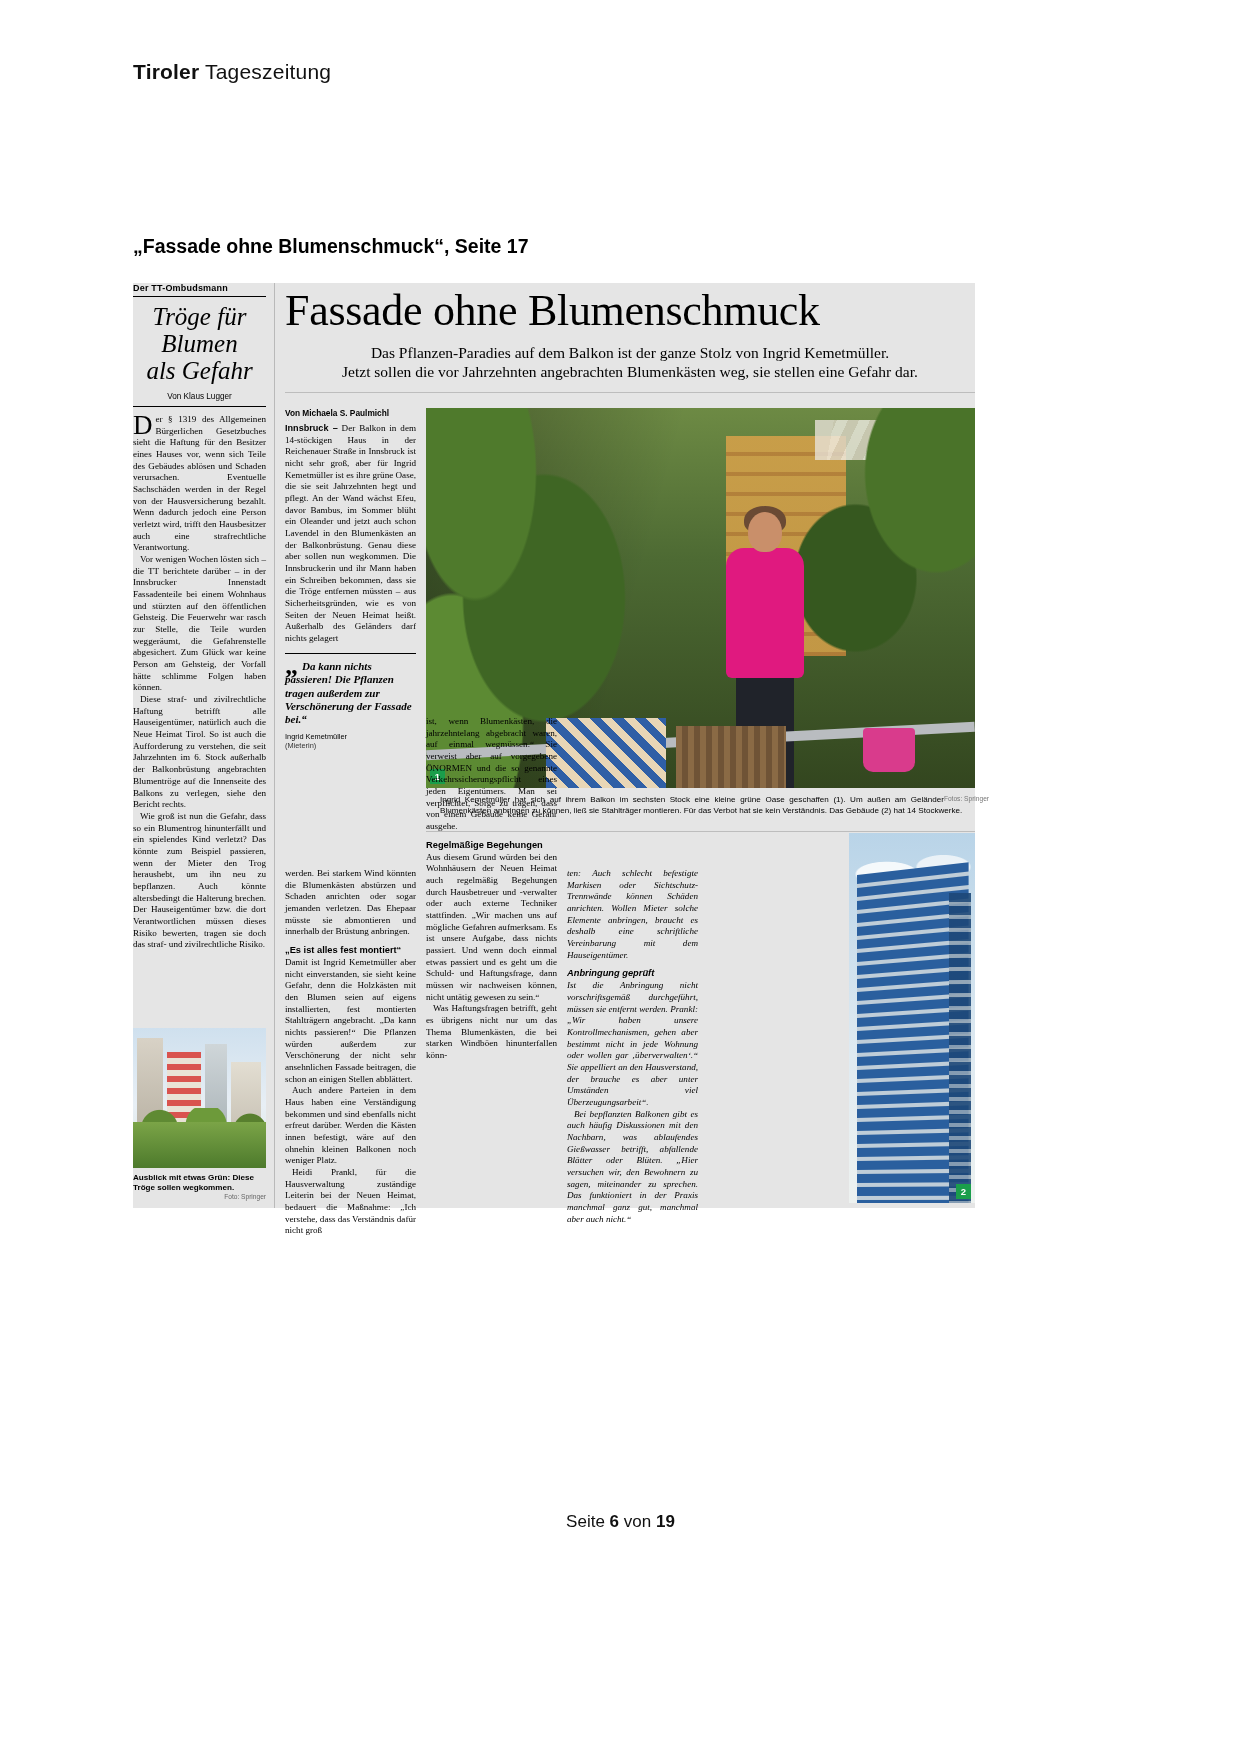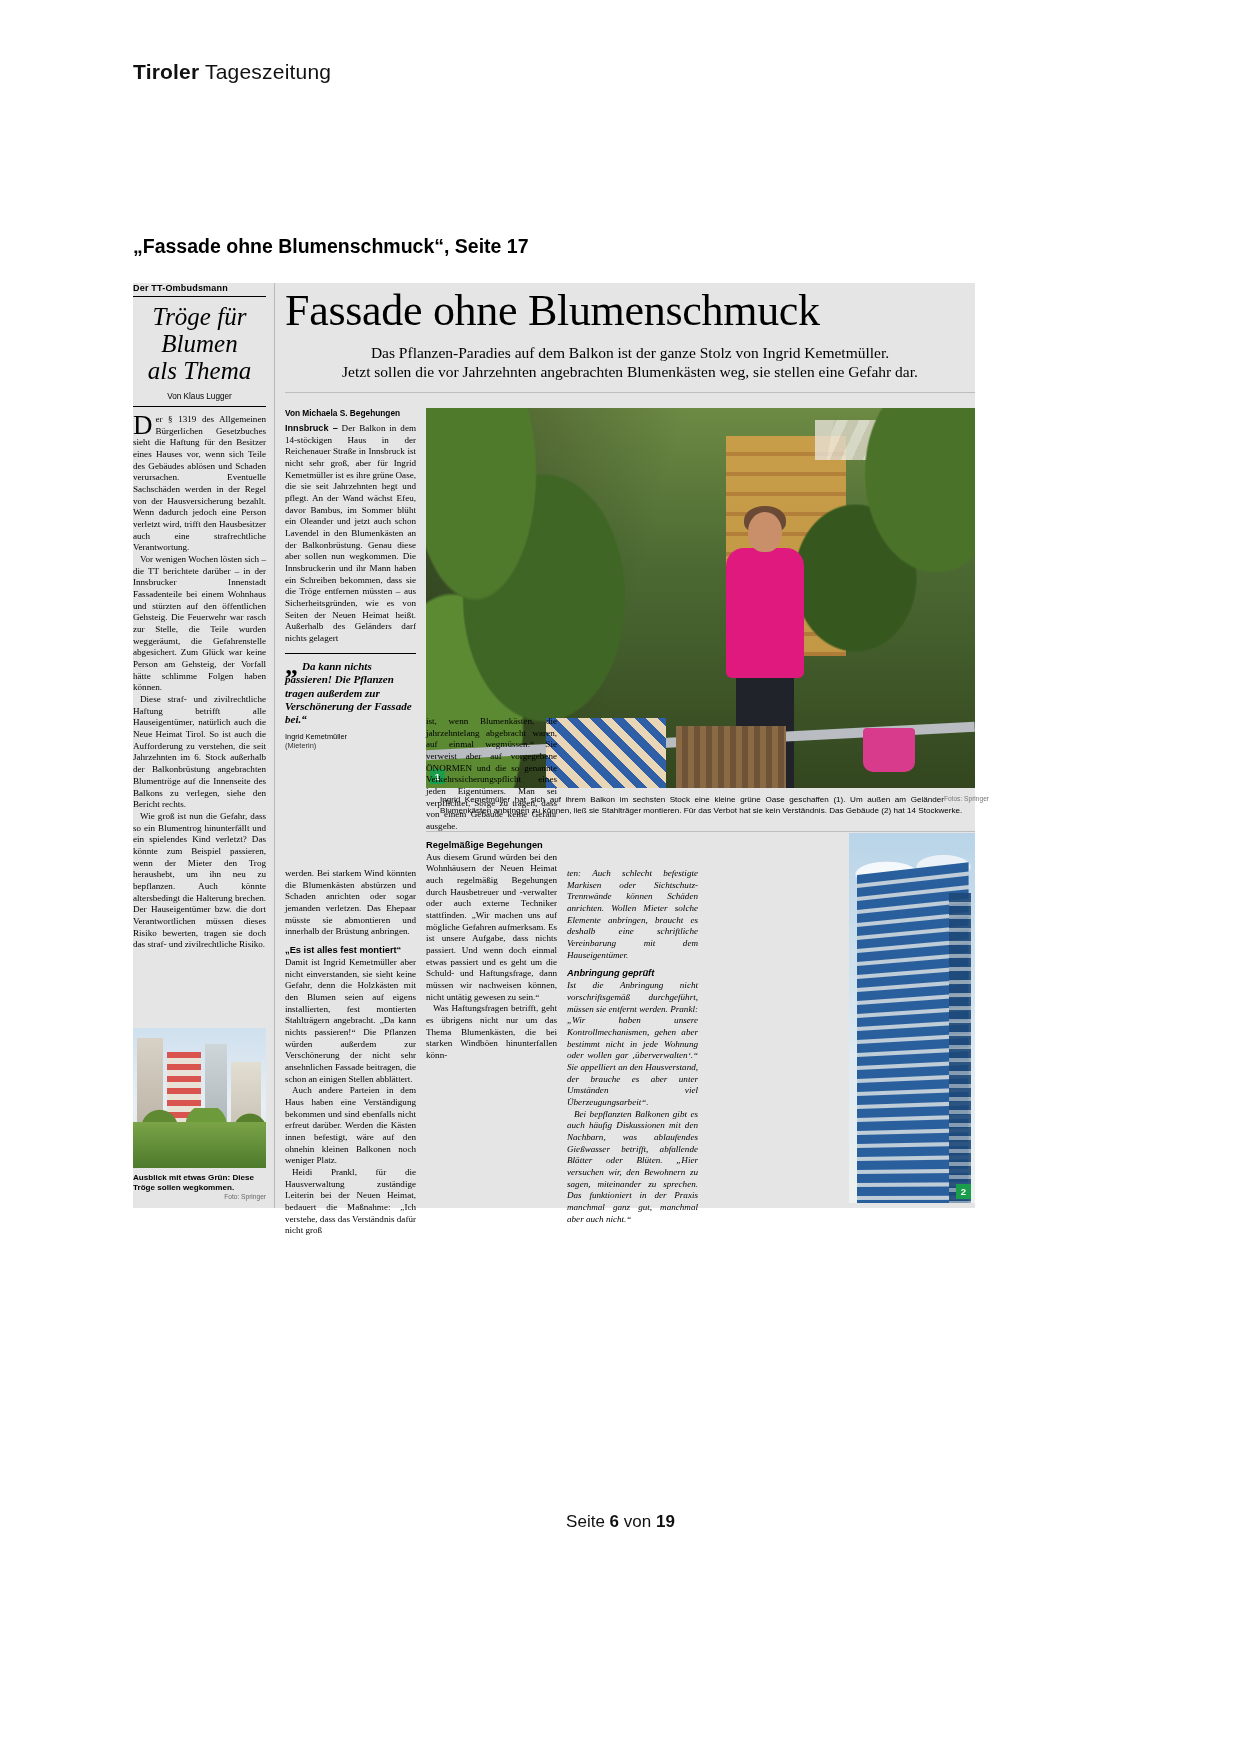--- a/index.html
+++ b/index.html
@@ -426,21 +426,21 @@
 
 <div class="clip-title">„Fassade ohne Blumenschmuck“, Seite 17</div>
 
 <div class="clipping">
 
   <div class="omb-col">
     <div class="omb-kicker">Der TT-Ombudsmann</div>
     <div class="omb-title">
       <div>Tröge für</div>
       <div>Blumen</div>
-      <div>als Thema</div>
+      <div>als Gefahr</div>
     </div>
     <div class="omb-byline">Von Klaus Lugger</div>
     <div class="omb-body">
       <p class="first"><span class="dropcap">D</span><span>er § 1319 des Allgemeinen Bürgerlichen Gesetzbuches sieht die Haftung für den Besitzer eines Hauses vor, wenn sich Teile des Gebäudes ablösen und Schaden verursachen. Eventuelle Sachschäden werden in der Regel von der Hausversicherung bezahlt. Wenn dadurch jedoch eine Person verletzt wird, trifft den Hausbesitzer auch eine strafrechtliche Verantwortung.</span></p>
       <p><span>Vor wenigen Wochen lösten sich – die TT berichtete darüber – in der Innsbrucker Innenstadt Fassadenteile bei einem Wohnhaus und stürzten auf den öffentlichen Gehsteig. Die Feuerwehr war rasch zur Stelle, die Teile wurden weggeräumt, die Gefahrenstelle abgesichert. Zum Glück war keine Person am Gehsteig, der Vorfall hätte schlimme Folgen haben können.</span></p>
       <p><span>Diese straf- und zivilrechtliche Haftung betrifft alle Hauseigentümer, natürlich auch die Neue Heimat Tirol. So ist auch die Aufforderung zu verstehen, die seit Jahrzehnten im 6. Stock außerhalb der Balkonbrüstung angebrachten Blumentröge auf die Innenseite des Balkons zu verlegen, siehe den Bericht rechts.</span></p>
       <p><span>Wie groß ist nun die Gefahr, dass so ein Blumentrog hinunterfällt und ein spielendes Kind verletzt? Das könnte zum Beispiel passieren, wenn der Mieter den Trog heraushebt, um ihn neu zu bepflanzen. Auch könnte altersbedingt die Halterung brechen. Der Hauseigentümer bzw. die dort Verantwortlichen müssen dieses Risiko bewerten, tragen sie doch das straf- und zivilrechtliche Risiko.</span></p>
     </div>
   </div>
 
@@ -464,21 +464,21 @@
     <div class="headline">Fassade ohne Blumenschmuck</div>
     <div class="subhead">
       <div>Das Pflanzen-Paradies auf dem Balkon ist der ganze Stolz von Ingrid Kemetmüller.</div>
       <div>Jetzt sollen die vor Jahrzehnten angebrachten Blumenkästen weg, sie stellen eine Gefahr dar.</div>
     </div>
     <div class="hrule"></div>
   </div>
 
   <div class="upper">
     <div class="upper-col">
-      <div class="byline-main">Von Michaela S. Begehungen</div>
+      <div class="byline-main">Von Michaela S. Paulmichl</div>
       <div class="col-text">
         <p class="first">
           <span class="lead">Innsbruck –</span>
           <span>Der Balkon in dem 14-stöckigen Haus in der Reichenauer Straße in Innsbruck ist nicht sehr groß, aber für Ingrid Kemetmüller ist es ihre grüne Oase, die sie seit Jahrzehnten hegt und pflegt. An der Wand wächst Efeu, davor Bambus, im Sommer blüht ein Oleander und jetzt auch schon Lavendel in den Blumenkästen an der Balkonbrüstung. Genau diese aber sollen nun wegkommen. Die Innsbruckerin und ihr Mann haben ein Schreiben bekommen, dass sie die Tröge entfernen müssten – aus Sicherheitsgründen, wie es von Seiten der Neuen Heimat heißt. Außerhalb des Geländers darf nichts gelagert</span>
         </p>
       </div>
       <div class="quote-block">
         <span class="quote-mark">„</span>
         <div class="quote-text">Da kann nichts passieren! Die Pflanzen tragen außerdem zur Verschönerung der Fassade bei.“</div>
         <div class="quote-attr">

